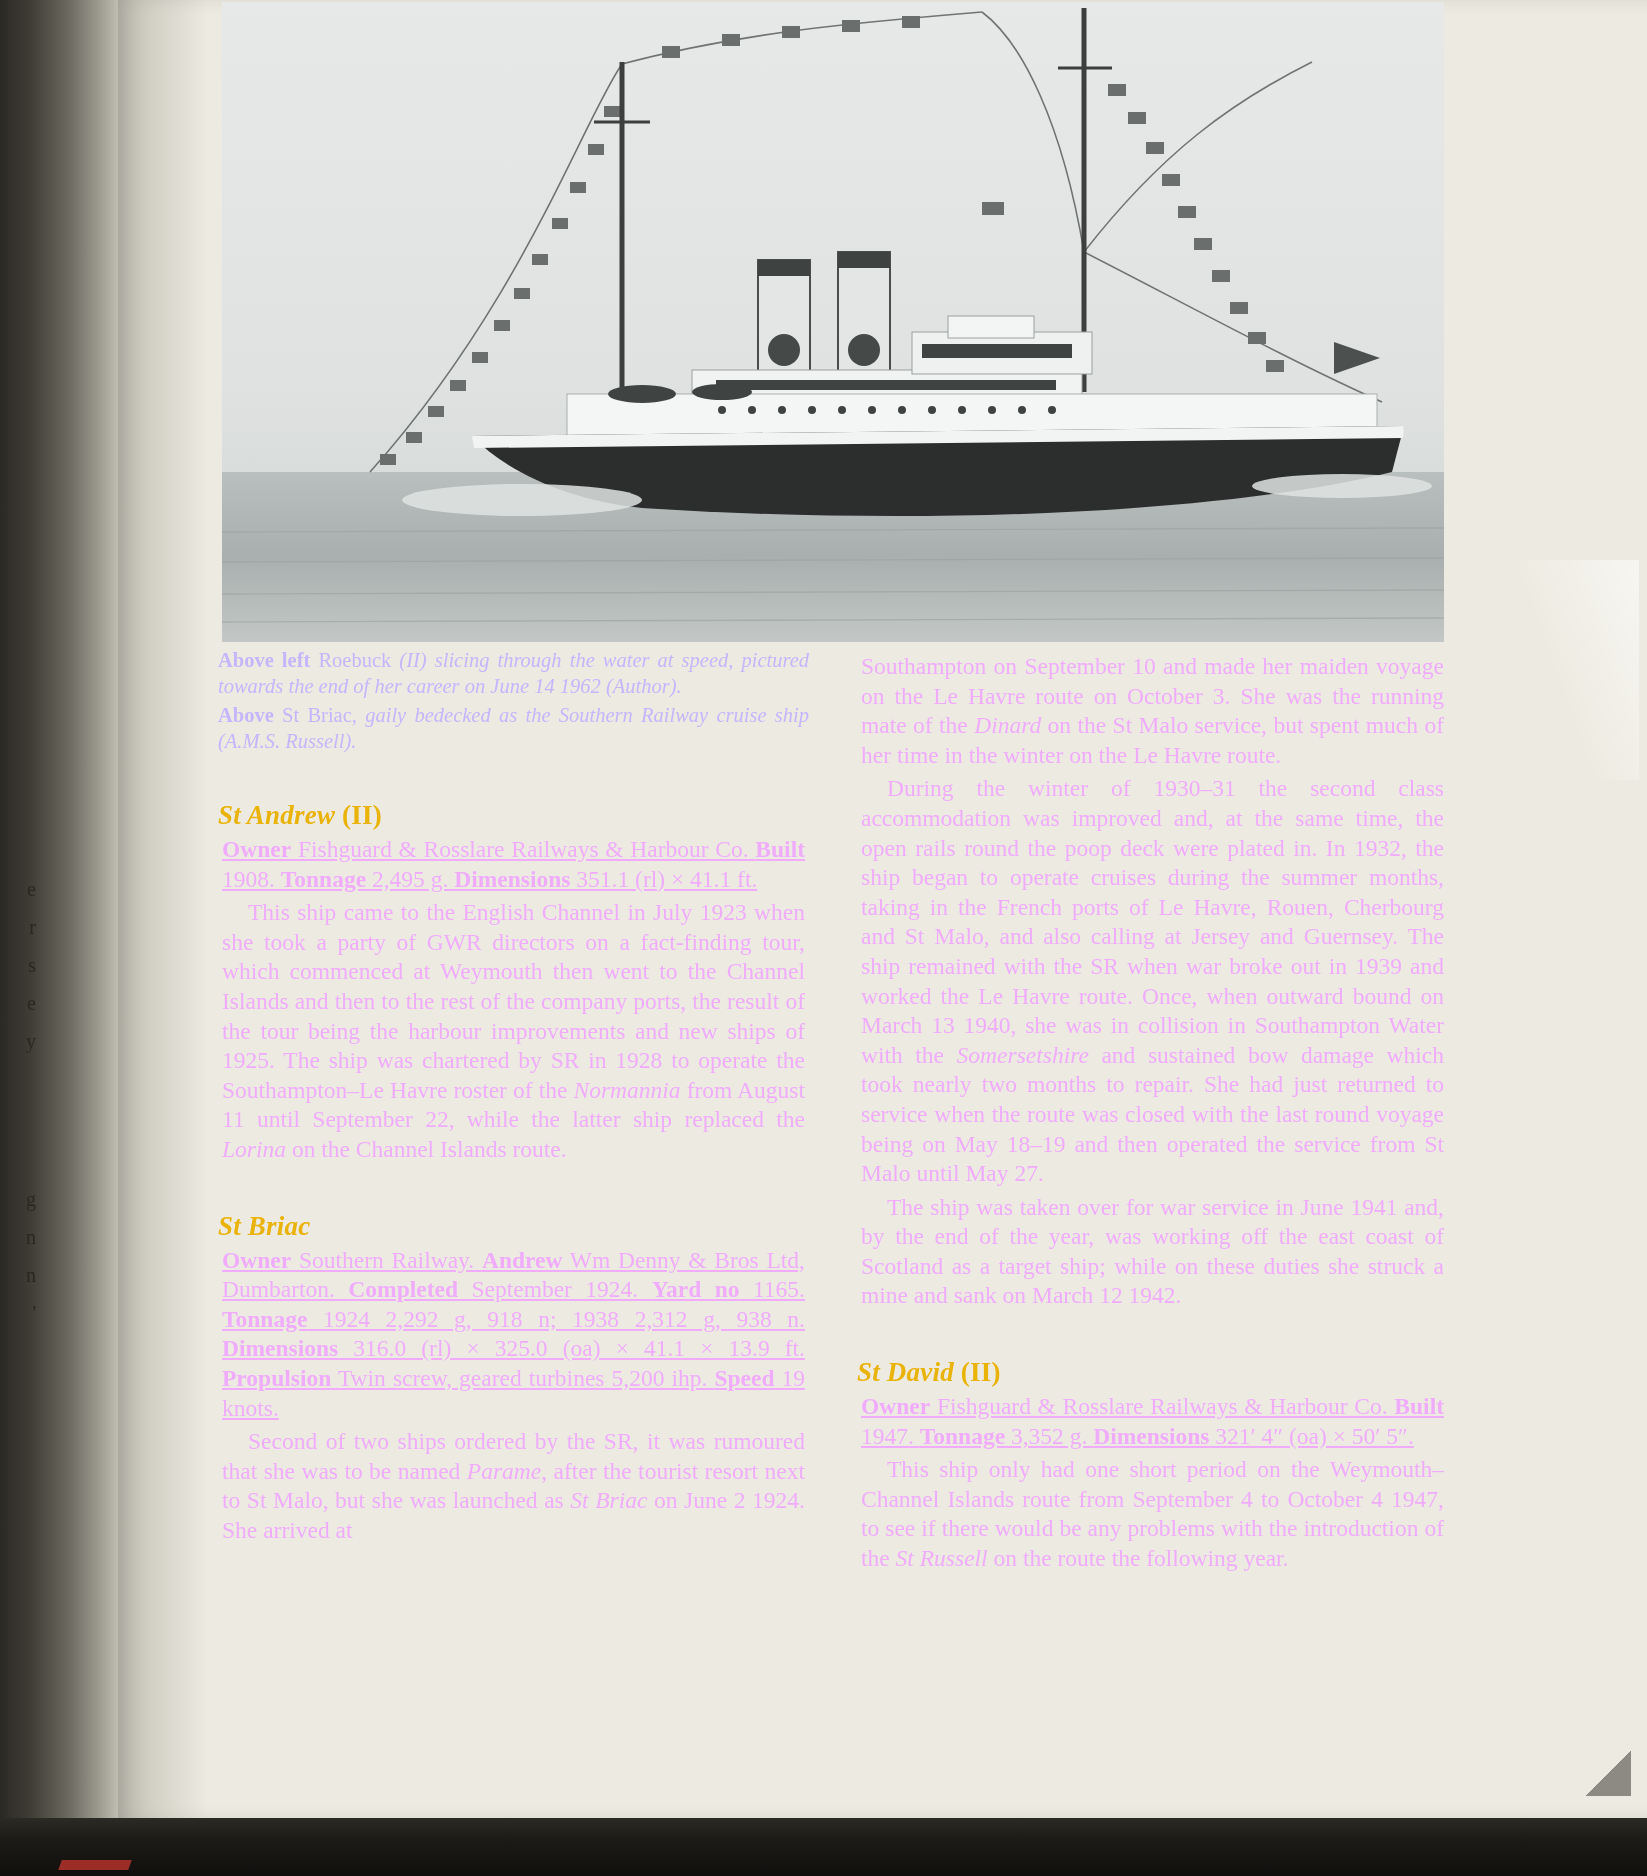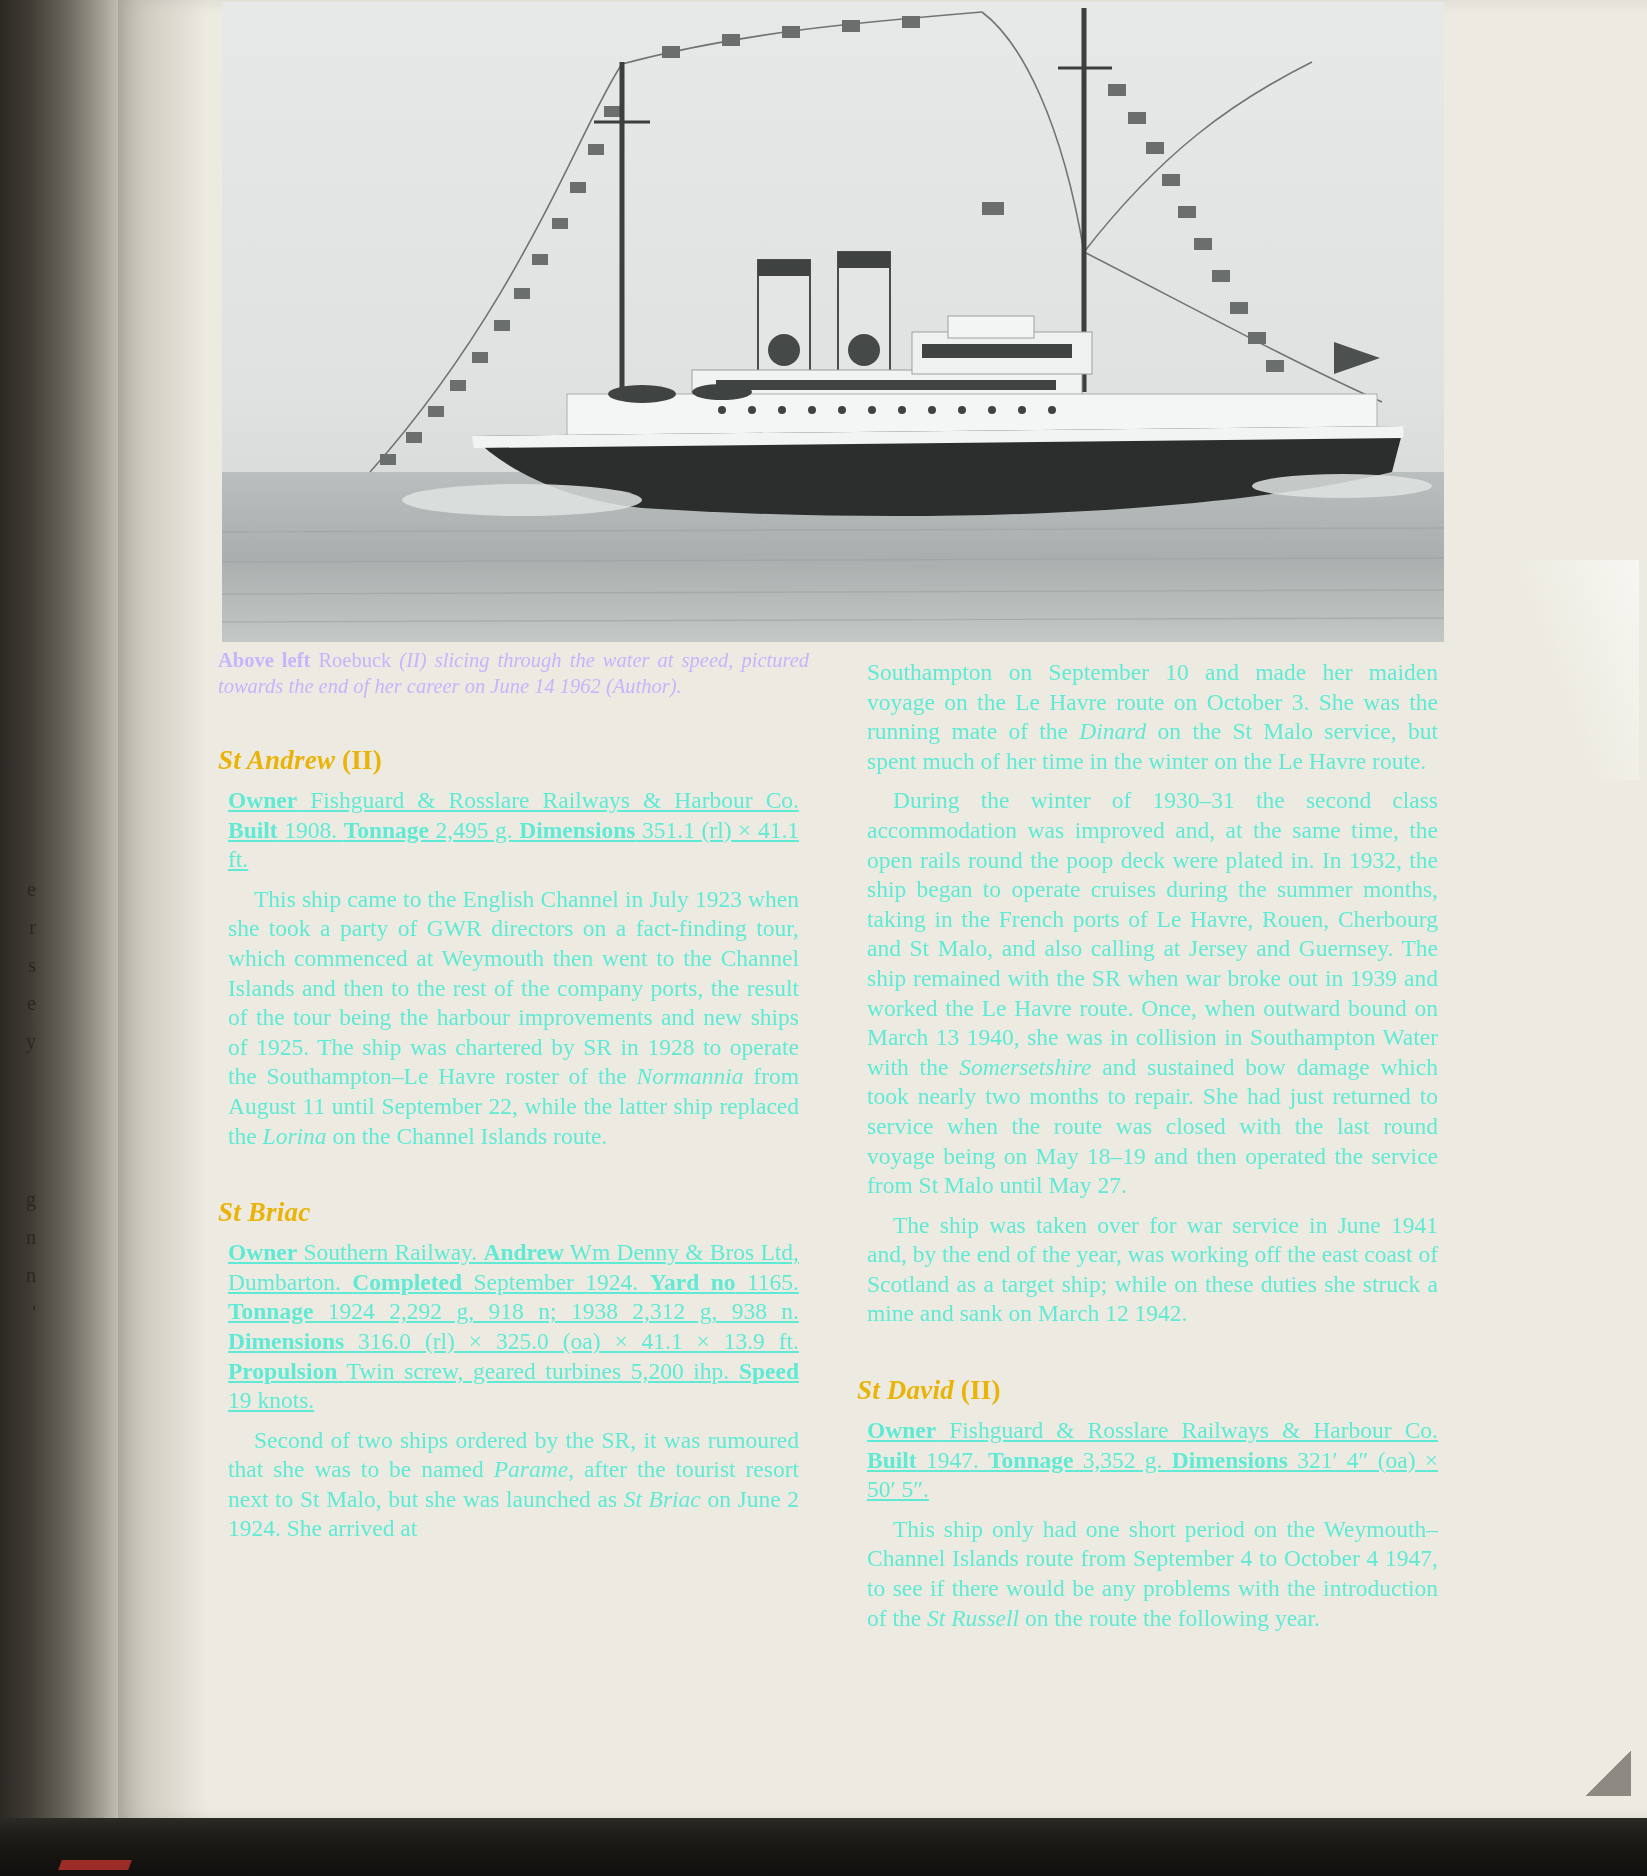--- a/index.html
+++ b/index.html
@@ -111,22 +111,22 @@
     margin: 46px 0 4px 0;
     color: #eab308;
     letter-spacing: .2px;
   }
   h2.ship .num { font-style: normal; font-weight: bold; }
 
   p.body {
     font-size: 23.5px;
     line-height: 29.6px;
     text-align: justify;
-    color: #5eead4;
-    margin: 10px;
+    color: #f0abfc;
+    margin: 4px;
     hyphens: auto;
   }
   p.body + p.body { text-indent: 26px; }
   p.spec { text-indent: 0 !important; text-decoration: underline; }
   p.body b { font-weight: bold; }
   p.body i { font-style: italic; }
   .col-right p.first { text-indent: 0; }
 
   
   .curl {
@@ -283,20 +283,23 @@
 
   <div class="cols">
 
     <div class="col col-left">
 
       <div class="caption">
         <span class="lead">Above left</span><span class="rom"> Roebuck </span><span>(II)</span><span> slicing through the water at speed, pictured towards the end of her career on June 14 1962 (Author).</span>
       </div>
 
 
+      <div class="caption">
+        <span class="lead">Above</span><span class="rom"> St Briac</span><span>, gaily bedecked as the Southern Railway cruise ship (A.M.S. Russell).</span>
+      </div>
 
       <h2 class="ship">
         <span>St Andrew</span>
         <span class="num">(II)</span>
       </h2>
       <p class="body spec"><b>Owner</b> Fishguard &amp; Rosslare Railways &amp; Harbour Co. <b>Built</b> 1908. <b>Tonnage</b> 2,495 g. <b>Dimensions</b> 351.1 (rl) × 41.1 ft.</p>
       <p class="body">This ship came to the English Channel in July 1923 when she took a party of GWR directors on a fact-finding tour, which commenced at Weymouth then went to the Channel Islands and then to the rest of the company ports, the result of the tour being the harbour improvements and new ships of 1925. The ship was chartered by SR in 1928 to operate the Southampton–Le Havre roster of the <i>Normannia</i> from August 11 until September 22, while the latter ship replaced the <i>Lorina</i> on the Channel Islands route.</p>
 
       <h2 class="ship">
         <span>St Briac</span>

